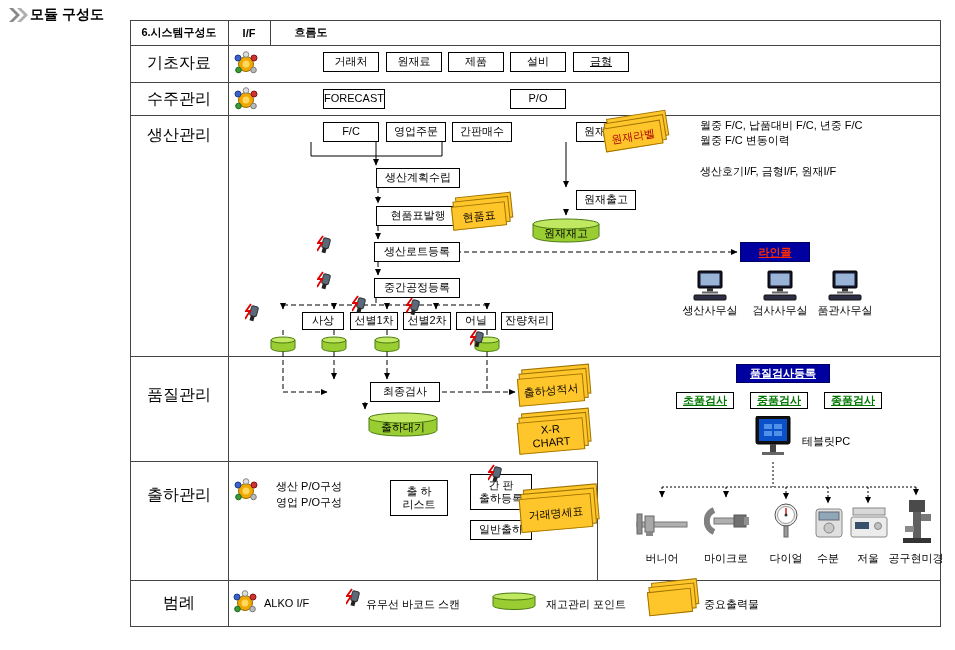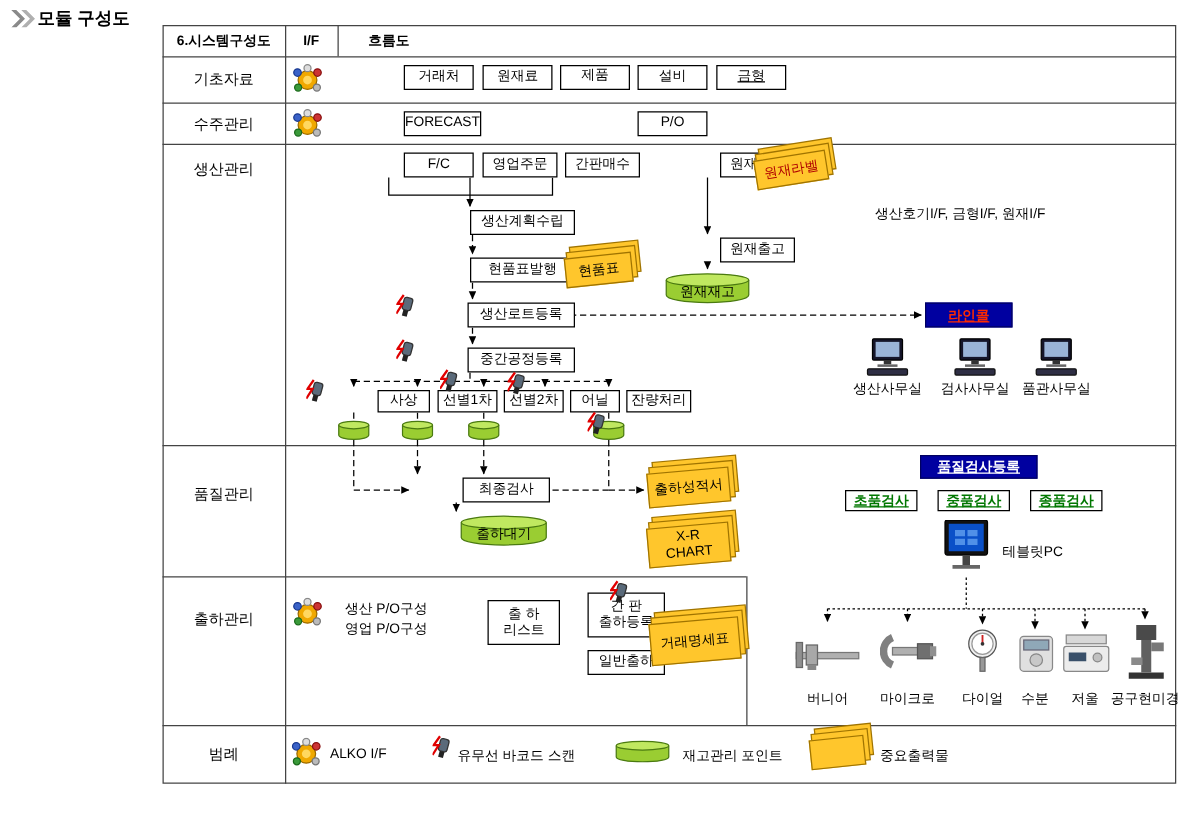--- a/index.html
+++ b/index.html
@@ -3,21 +3,21 @@
 <meta charset="utf-8">
 <style>
   *{margin:0;padding:0;box-sizing:border-box;}
   html,body{background:#fff;}
   .diagram{position:relative;width:955px;height:632px;background:#fff;
     font-family:"Liberation Sans","DejaVu Sans",sans-serif;font-size:11px;color:#000;overflow:hidden;}
   .hline{position:absolute;height:1px;background:#444;z-index:0;}
   .vline{position:absolute;width:1px;background:#444;z-index:0;}
   .frame{position:absolute;left:130px;top:20px;width:811px;height:607px;border:1px solid #444;z-index:0;}
   .cell{position:absolute;display:flex;align-items:center;justify-content:center;font-weight:bold;z-index:2;text-align:center;}
-  .rowlabel{position:absolute;width:98px;display:flex;align-items:center;justify-content:center;font-size:12px;z-index:2;}
+  .rowlabel{position:absolute;width:98px;display:flex;align-items:center;justify-content:center;font-size:16px;z-index:2;}
   .box{position:absolute;border:1px solid #000;background:#fff;display:flex;align-items:center;justify-content:center;
     text-align:center;font-size:11px;line-height:1.2;white-space:pre-line;z-index:2;margin-left:40px;}
   .txt{position:absolute;font-size:11px;white-space:nowrap;z-index:2;}
   .stack{position:absolute;background:var(--doc-yellow,#FFC62C);border:1px solid #a07400;
     display:flex;align-items:center;justify-content:center;text-align:center;font-size:11px;line-height:1.15;
     white-space:pre-line;z-index:2;
     box-shadow:3px -4px 0 0 var(--doc-yellow,#FFC62C),3px -4px 0 1px #a07400,
                6px -8px 0 0 var(--doc-yellow,#FFC62C),6px -8px 0 1px #a07400;}
   .bluebox{position:absolute;background:var(--blue-box,#0000A0);border:1px solid #000060;color:#fff;
     display:flex;align-items:center;justify-content:center;font-size:11px;font-weight:bold;z-index:2;text-decoration:underline;}
@@ -122,21 +122,21 @@
         <circle cx="13" cy="13" r="3.5" fill="#ffd860"></circle>
       <circle cx="5" cy="7" r="3" fill="#3a62c8" stroke="#1a3a90"></circle>
         <circle cx="21" cy="7" r="3" fill="#cc3333" stroke="#881111"></circle>
       <circle cx="13" cy="3.5" r="2.8" fill="#dddddd" stroke="#888"></circle>
         <circle cx="5.5" cy="19" r="2.8" fill="#3a9a3a" stroke="#1a6a1a"></circle>
       <circle cx="20.5" cy="19" r="2.8" fill="#bbbbbb" stroke="#777"></circle>
     </svg>
   </span>
   <div class="box" style="left:283px;top:52px;width:56px;height:20px;">거래처</div>
   <div class="box" style="left:346px;top:52px;width:56px;height:20px;">원재료</div>
-  <div class="box" style="left:408px;top:52px;width:56px;height:20px;font-family:Liberation Mono, monospace;">제품</div>
+  <div class="box" style="left:408px;top:52px;width:56px;height:20px;">제품</div>
   <div class="box" style="left:470px;top:52px;width:56px;height:20px;">설비</div>
   <div class="box" style="left:533px;top:52px;width:56px;height:20px;text-decoration:underline;">금형</div>
 
   <div class="rowlabel" style="left:130px;top:89px;height:20px;">수주관리</div>
   <span class="icon" style="left:233px;top:87px;">
     <svg width="26" height="24" viewBox="0 0 26 24">
       <circle cx="13" cy="13" r="7.5" fill="#f0a800" stroke="#9a6a00"></circle>
         <circle cx="13" cy="13" r="3.5" fill="#ffd860"></circle>
       <circle cx="5" cy="7" r="3" fill="#3a62c8" stroke="#1a3a90"></circle>
         <circle cx="21" cy="7" r="3" fill="#cc3333" stroke="#881111"></circle>
@@ -278,20 +278,21 @@
         <rect x="9.5" y="3.5" width="19" height="12" fill="#9ab4d8"></rect>
         <rect x="16" y="18" width="6" height="3.5" fill="#333"></rect>
         <rect x="11" y="21.5" width="16" height="2" fill="#666"></rect>
         <rect x="3" y="25" width="32" height="5" rx="1" fill="#2e2e44" stroke="#111"></rect>
       </svg>
   </span>
   <div class="ilabel" style="left:710px;top:303px;">생산사무실</div>
   <div class="ilabel" style="left:780px;top:303px;">검사사무실</div>
   <div class="ilabel" style="left:845px;top:303px;">품관사무실</div>
 
+  <div class="note" style="left:700px;top:118px;"><span>월중 F/C, 납품대비 F/C, 년중 F/C</span><br><span>월중 F/C 변동이력</span></div>
   <div class="note" style="left:700px;top:164px;">생산호기I/F, 금형I/F, 원재I/F</div>
 
   <div class="rowlabel" style="left:130px;top:385px;height:20px;">품질관리</div>
   <div class="box" style="left:330px;top:382px;width:70px;height:20px;">최종검사</div>
   <div class="cyl" style="left:330px;top:412px;width:70px;height:26px;margin-left:38px;">
     <svg viewBox="0 0 70 26" preserveAspectRatio="none">
       <path d="M1 6 v12 c0 3.5 15.2 6 34 6 s34 -2.5 34 -6 v-12" fill="#9ACD32" stroke="#4a7a10"></path>
       <ellipse cx="35" cy="6" rx="34" ry="5" fill="#c0e860" stroke="#4a7a10"></ellipse>
     </svg>
     <span>출하대기</span>

